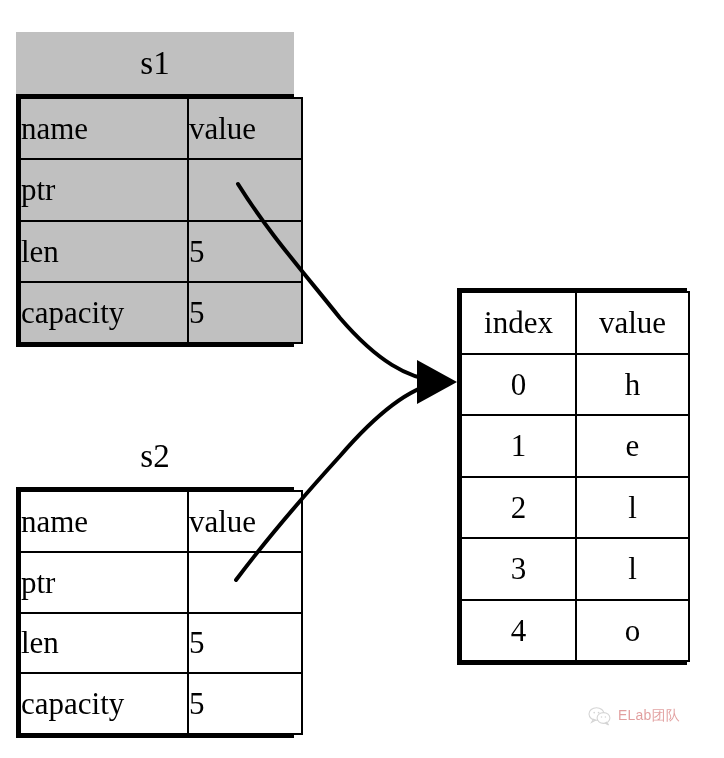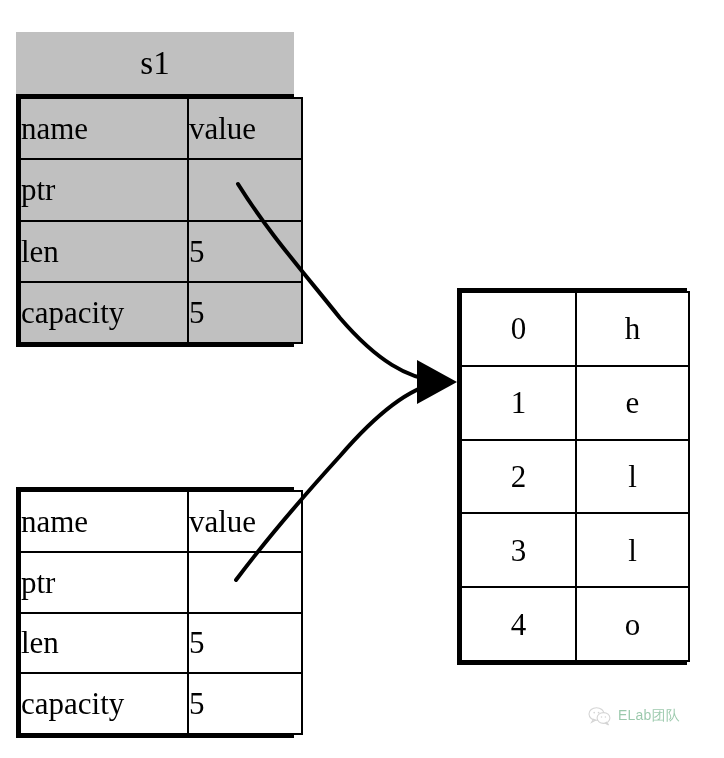--- a/index.html
+++ b/index.html
@@ -142,21 +142,21 @@
     position: absolute;
     left: 588px;
     top: 706px;
     display: flex;
     align-items: center;
     gap: 6px;
     opacity: 0.42;
   }
   #watermark .wm-text {
     font-size: 14px;
-    color: #15803d;
+    color: #b91c1c;
     font-family: "Liberation Sans", sans-serif;
     letter-spacing: 0.2px;
     white-space: nowrap;
   }
 </style>
 </head>
 <body>
 
 <div id="canvas">
 
@@ -179,20 +179,21 @@
           <td class="col-value">5</td>
         </tr>
         <tr>
           <td class="col-name">capacity</td>
           <td class="col-value">5</td>
         </tr>
       </tbody>
     </table>
   </div>
 
+  <div id="s2-title">s2</div>
 
   <div id="s2-table" class="struct-table">
     <table>
       <tbody>
         <tr>
           <td class="col-name">name</td>
           <td class="col-value">value</td>
         </tr>
         <tr>
           <td class="col-name">ptr</td>
@@ -206,20 +207,24 @@
           <td class="col-name">capacity</td>
           <td class="col-value">5</td>
         </tr>
       </tbody>
     </table>
   </div>
 
   <div id="data-table">
     <table>
       <tbody>
+        <tr>
+          <td class="col-index">index</td>
+          <td class="col-val">value</td>
+        </tr>
         <tr>
           <td class="col-index">0</td>
           <td class="col-val">h</td>
         </tr>
         <tr>
           <td class="col-index">1</td>
           <td class="col-val">e</td>
         </tr>
         <tr>
           <td class="col-index">2</td>

